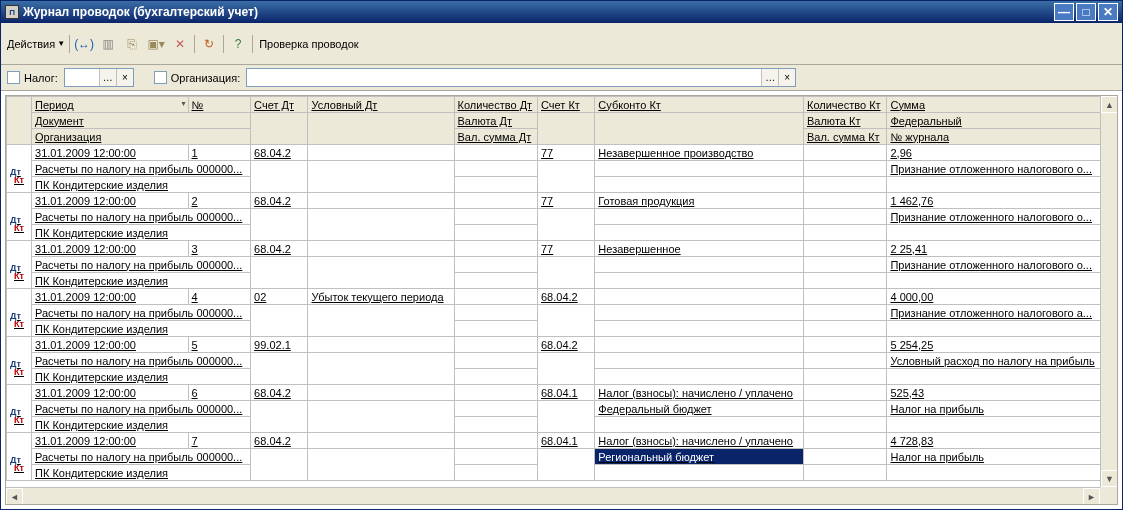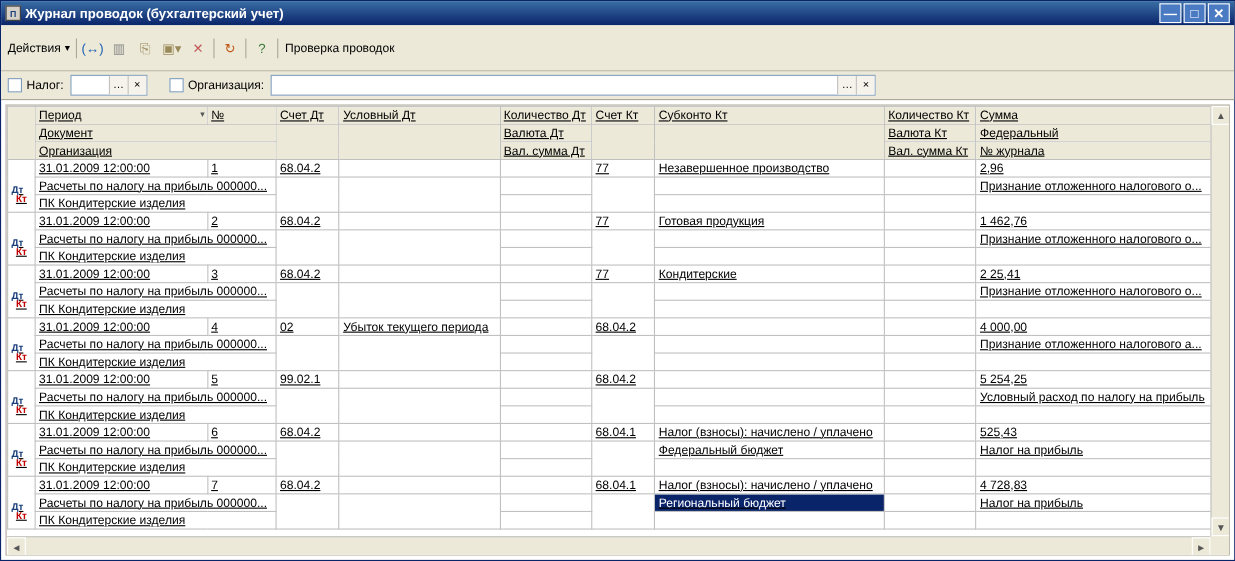--- a/index.html
+++ b/index.html
@@ -228,21 +228,21 @@
                 <span class="dt">Дт</span>
                 <span class="kt">Кт</span>
               </div>
             </td>
             <td>31.01.2009 12:00:00</td>
             <td class="num">3</td>
             <td>68.04.2</td>
             <td></td>
             <td></td>
             <td>77</td>
-            <td>Кондитерские</td>
+            <td>Незавершенное</td>
             <td></td>
             <td class="num">2 25,41</td>
           </tr>
           <tr>
             <td colspan="2">Расчеты по налогу на прибыль 000000...</td>
             <td rowspan="2"></td>
             <td rowspan="2"></td>
             <td></td>
             <td rowspan="2"></td>
             <td></td>

